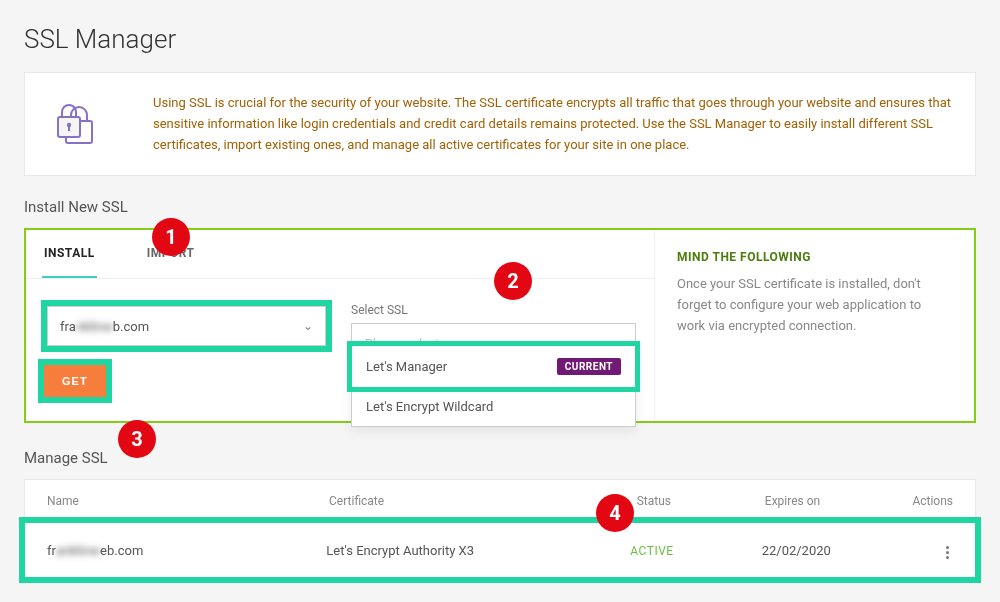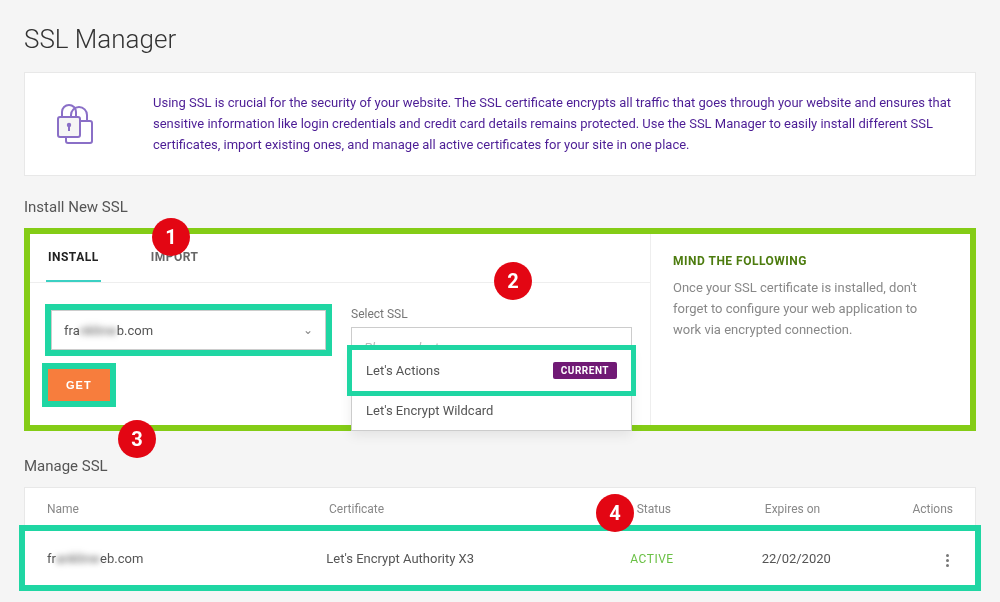--- a/index.html
+++ b/index.html
@@ -1,23 +1,23 @@
 <!DOCTYPE html>
 <html><head>
 <meta charset="utf-8">
 <style>
 * { box-sizing: border-box; margin: 0; padding: 0; }
 body { font-family: -apple-system, BlinkMacSystemFont, "Segoe UI", Roboto, Arial, sans-serif; background: #f5f5f5; color: #444; width: 1000px; }
 .page { padding: 24px; }
 .page-title { font-size: 26px; font-weight: 300; color: #333; margin-bottom: 18px; }
 .info-card { background: #fff; border: 1px solid #e8e8e8; padding: 20px 24px; display: flex; gap: 48px; align-items: center; margin-bottom: 22px; }
 .lock-icon { width: 56px; height: 56px; flex-shrink: 0; display:flex; align-items:center; justify-content:center; }
-.info-text { font-size: 13px; color: #4c1d95; line-height: 1.6; }
+.info-text { font-size: 13px; color: #a16207; line-height: 1.6; }
 .section-title { font-size: 15px; color: #555; margin-bottom: 12px; }
-.install-panel { background: #fff; border: 6px solid #84cc16; display: flex; position: relative; margin-bottom: 26px; }
+.install-panel { background: #fff; border: 2px solid #84cc16; display: flex; position: relative; margin-bottom: 26px; }
 .install-left { flex: 1; padding: 0 18px 24px 18px; }
 .install-right { width: 320px; padding: 20px 22px; border-left: 1px solid #eee; }
 .tabs { display: flex; gap: 48px; border-bottom: 1px solid #eee; padding: 0 16px; margin: 0 -18px 24px -18px; }
 .tab { padding: 16px 2px; font-size: 12px; font-weight: 700; letter-spacing: .5px; color: #666; cursor: pointer; border-bottom: 2px solid transparent; }
 .tab.active { color: #222; border-bottom: 2px solid #3bd0c3; }
 .fields-row { display: flex; gap: 22px; align-items: flex-start; position: relative; }
 .field-col { flex: 1; position: relative; }
 .field-label { font-size: 12px; color: #777; margin-bottom: 6px; display: block; }
 .select-box { width: 100%; height: 40px; border: 1px solid #ccc; background: #fff; padding: 0 12px; font-size: 13px; color: #555; display: flex; align-items: center; justify-content: space-between; cursor: pointer; }
 .select-box .placeholder { color: #bbb; font-style: italic; }
@@ -102,21 +102,21 @@
         </div>
 
         <div class="field-col">
           <label class="field-label">Select SSL</label>
           <div class="select-box">
             <span class="placeholder">Please select</span>
             <span class="chev">⌄</span>
           </div>
           <div class="dropdown">
             <div class="dd-item highlight-thin">
-              <span>Let's Actions</span>
+              <span>Let's Manager</span>
               <span class="badge-current">CURRENT</span>
             </div>
             <div class="dd-item">
               <span>Let's Encrypt Wildcard</span>
             </div>
           </div>
         </div>
       </div>
     </div>
 

